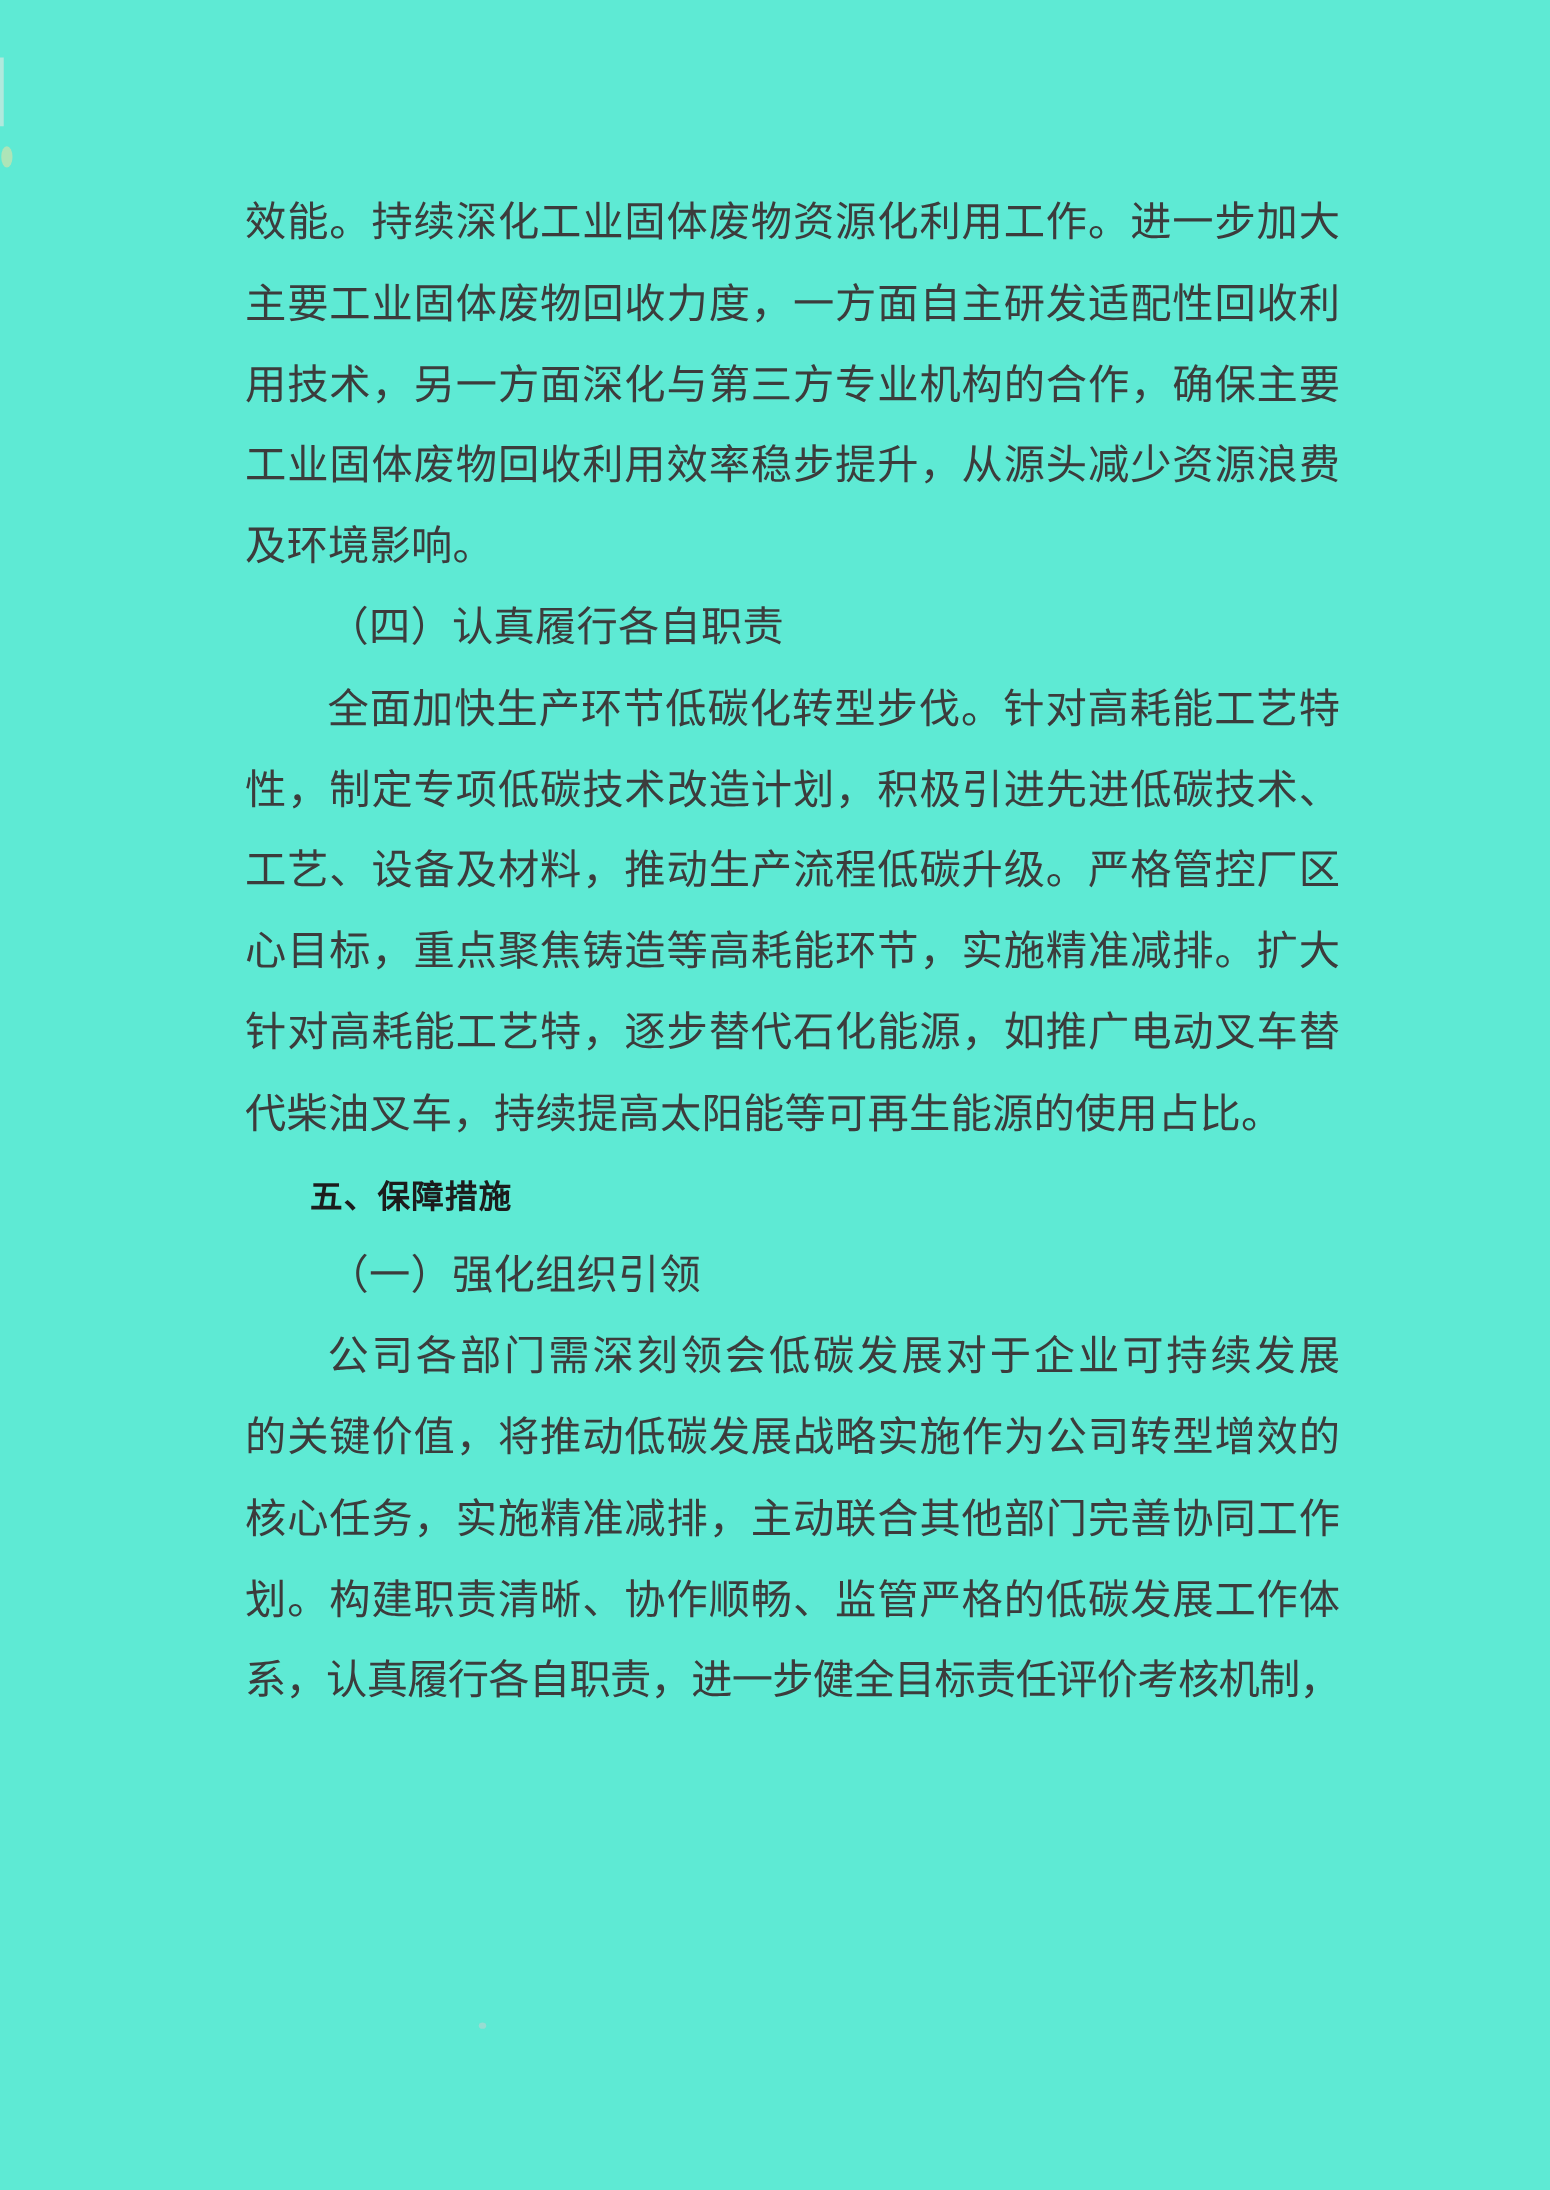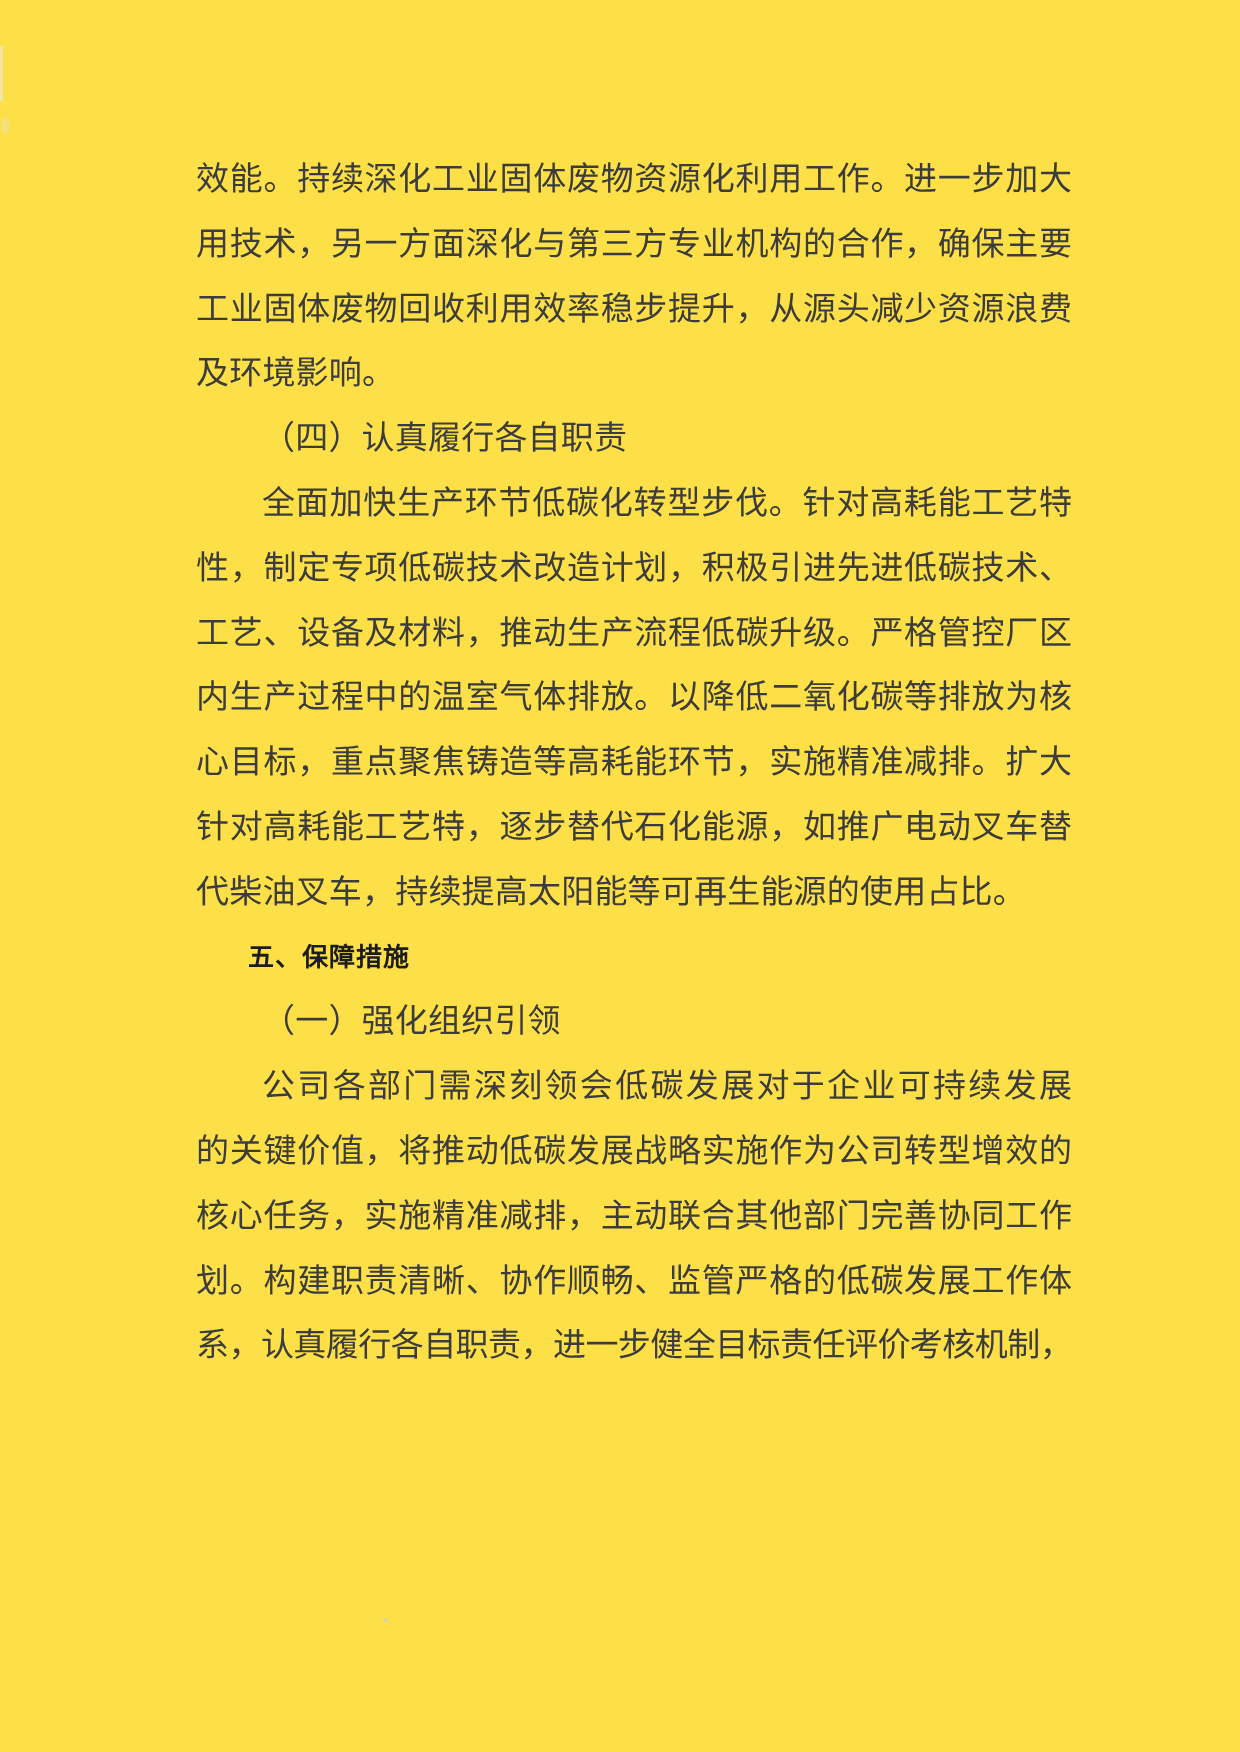--- a/index.html
+++ b/index.html
@@ -10,21 +10,21 @@
     width: 1240px;
     height: 1752px;
     background: #ffffff;
     position: relative;
     overflow: hidden;
     font-family: "Liberation Serif", "DejaVu Serif", serif;
   }
   .page {
     position: absolute;
     inset: 0;
-    background: #fde047;
+    background: #5eead4;
   }
   .text-block {
     position: absolute;
     left: 196px;
     top: 147px;
     width: 876px;
   }
   .line {
     font-size: 33px;
     line-height: 64.8px;
@@ -87,28 +87,28 @@
   }
 </style>
 </head>
 <body>
 
 <div class="page">
   <div class="edge-sliver"></div>
   <div class="yellow-mark"></div>
   <div class="text-block" id="text-block">
       <div class="line full">效能。持续深化工业固体废物资源化利用工作。进一步加大</div>
+      <div class="line full">主要工业固体废物回收力度，一方面自主研发适配性回收利</div>
       <div class="line full">用技术，另一方面深化与第三方专业机构的合作，确保主要</div>
       <div class="line full">工业固体废物回收利用效率稳步提升，从源头减少资源浪费</div>
       <div class="line">及环境影响。</div>
       <div class="line indent">（四）认真履行各自职责</div>
       <div class="line indent full">全面加快生产环节低碳化转型步伐。针对高耗能工艺特</div>
       <div class="line full">性，制定专项低碳技术改造计划，积极引进先进低碳技术、</div>
       <div class="line full">工艺、设备及材料，推动生产流程低碳升级。严格管控厂区</div>
-      <div class="line full">内生产过程中的温室气体排放。以降低二氧化碳等排放为核</div>
       <div class="line full">心目标，重点聚焦铸造等高耗能环节，实施精准减排。扩大</div>
       <div class="line full">针对高耗能工艺特，逐步替代石化能源，如推广电动叉车替</div>
       <div class="line">代柴油叉车，持续提高太阳能等可再生能源的使用占比。</div>
       <div class="line indent bold">五、保障措施</div>
       <div class="line indent">（一）强化组织引领</div>
       <div class="line indent full">公司各部门需深刻领会低碳发展对于企业可持续发展</div>
       <div class="line full">的关键价值，将推动低碳发展战略实施作为公司转型增效的</div>
       <div class="line full">核心任务，实施精准减排，主动联合其他部门完善协同工作</div>
       <div class="line full">划。构建职责清晰、协作顺畅、监管严格的低碳发展工作体</div>
       <div class="line full tight">系，认真履行各自职责，进一步健全目标责任评价考核机制，</div>

